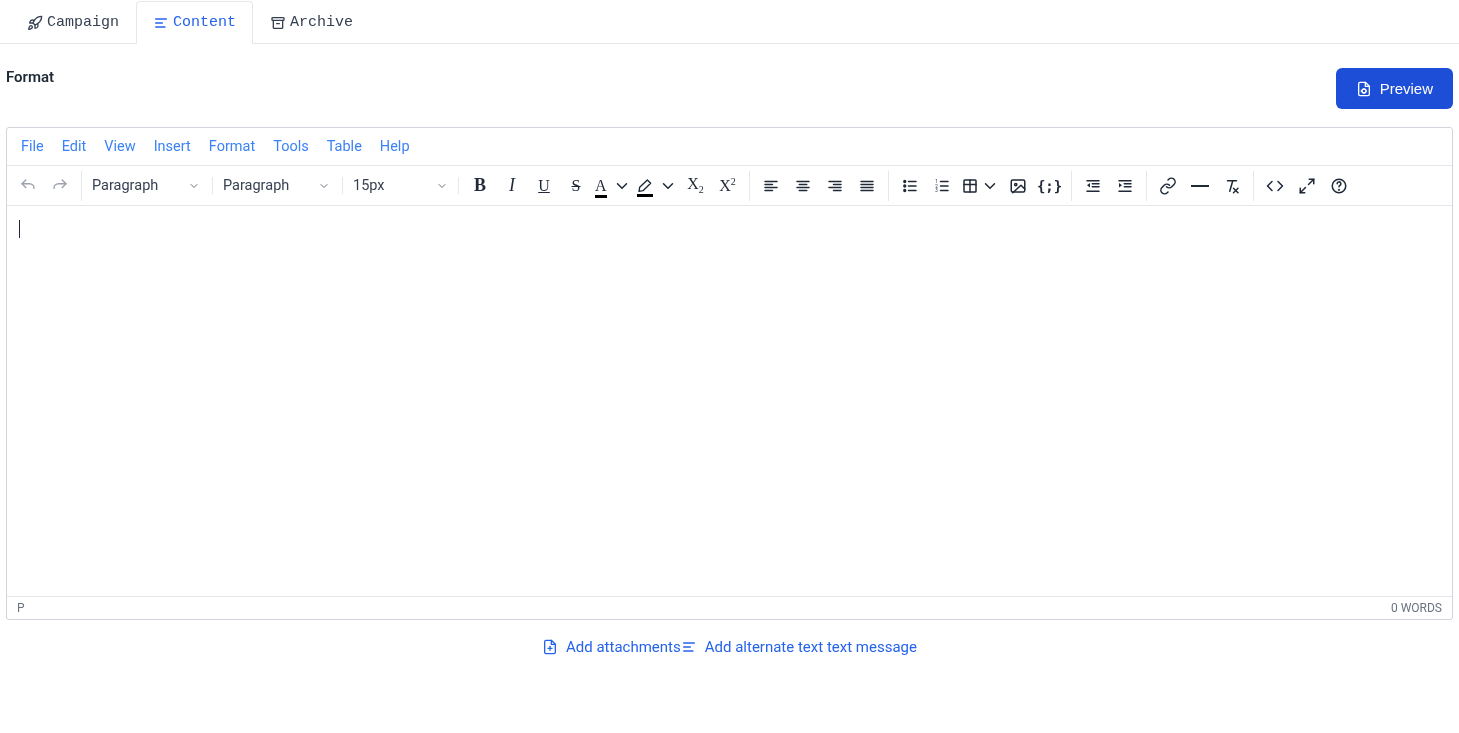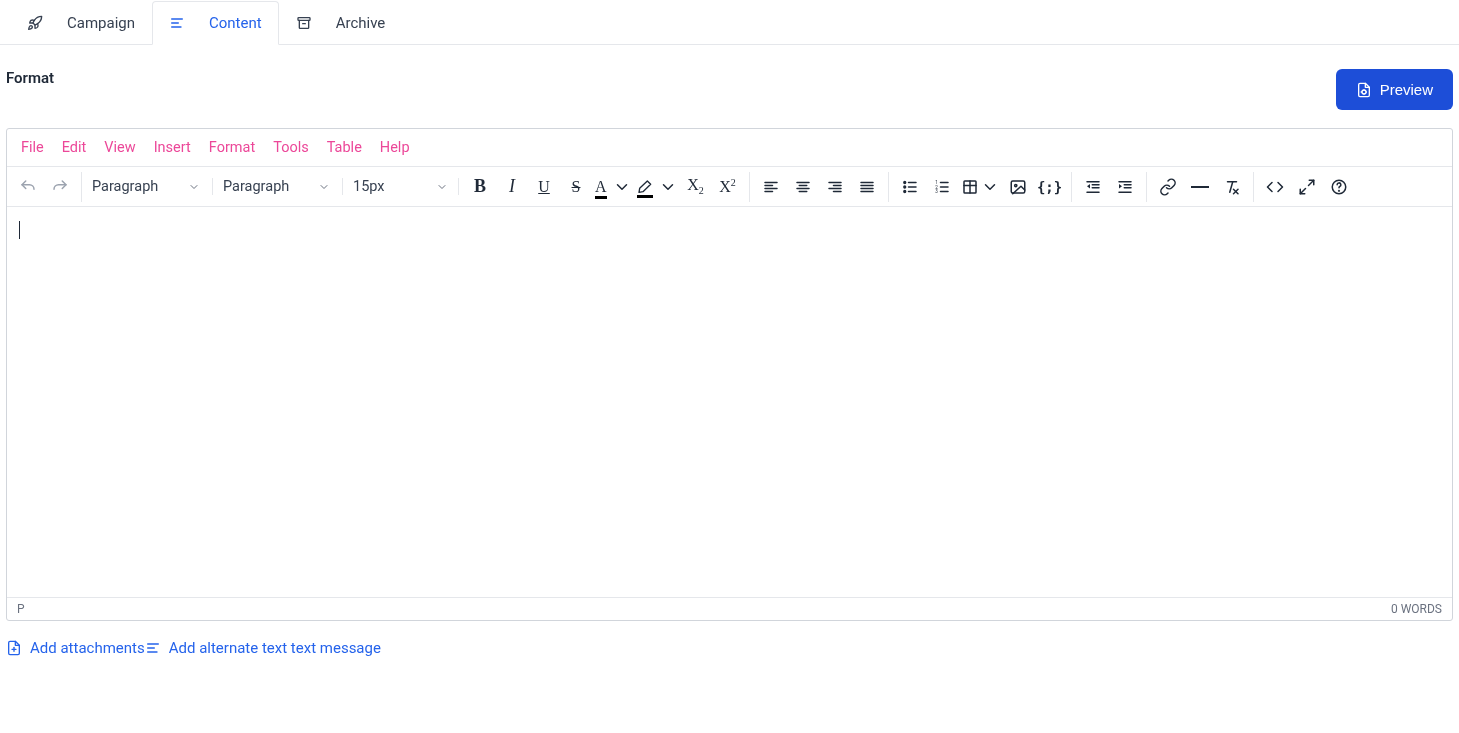--- a/index.html
+++ b/index.html
@@ -13,30 +13,31 @@
 
   
   .tabs {
     display: flex;
     border-bottom: 1px solid #e5e7eb;
     padding: 0 10px;
   }
   .tab {
     display: flex;
     align-items: center;
-    gap: 24px;
+    gap: 4px;
     padding: 12px 16px;
     cursor: pointer;
     color: #374151;
     font-size: 15px;
     border: 1px solid transparent;
     position: relative;
     top: 1px;
     border-top-left-radius: 4px;
     border-top-right-radius: 4px;
+    font-family: Liberation Mono, monospace;
   }
   .tab.active {
     color: #2563eb;
     border-color: #e5e7eb;
     border-bottom-color: #ffffff;
     background: #ffffff;
   }
   .tab svg { width: 16px; height: 16px; flex: none; }
   .tab.active svg { color: #2563eb; }
 
@@ -81,21 +82,21 @@
   .editor {
     border: 1px solid #d1d5db;
     border-radius: 3px;
     margin-bottom: 18px;
   }
   .menubar {
     display: flex; gap: 18px;
     padding: 10px 14px;
     border-bottom: 1px solid #e5e7eb;
     font-size: 14.5px;
-    color: #ec4899;
+    color: #3b82f6;
   }
   .menubar span { cursor: pointer; }
 
   .toolbar {
     display: flex; align-items: center;
     border-bottom: 1px solid #e5e7eb;
     height: 40px;
   }
   .tb-group {
     display: flex; align-items: center; gap: 2px;
@@ -136,21 +137,21 @@
 
   .statusbar {
     display: flex; justify-content: space-between; align-items: center;
     padding: 4px 10px;
     font-size: 12px;
     color: #6b7280;
     border-top: 1px solid #e5e7eb;
   }
 
   .bottom-actions {
-    display: flex; justify-content: flex-start; align-items: center;
+    display: flex; justify-content: center; align-items: center;
   }
   .link-btn {
     display: flex; align-items: center; gap: 8px;
     color: #2563eb; font-size: 15px; cursor: pointer;
   }
   .link-btn svg { width: 16px; height: 16px; }
 
   .bold-sample { font-weight: 700; font-family: serif; font-size: 18px; }
   .italic-sample { font-style: italic; font-family: serif; font-size: 18px; }
   .underline-sample { text-decoration: underline; font-family: serif; font-size: 16px; }

